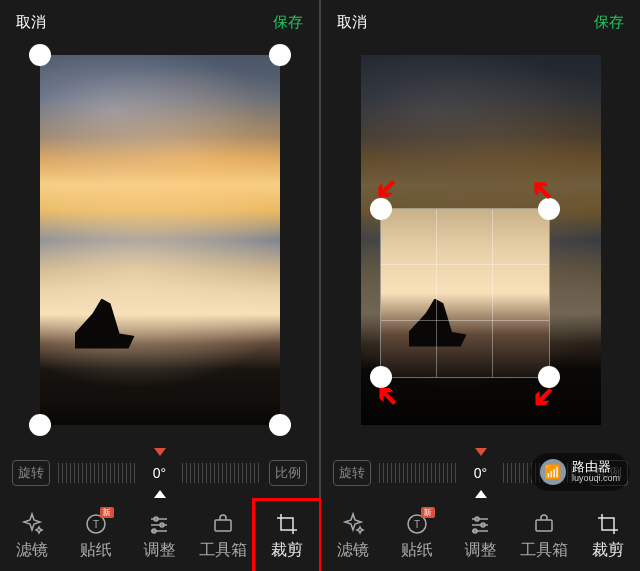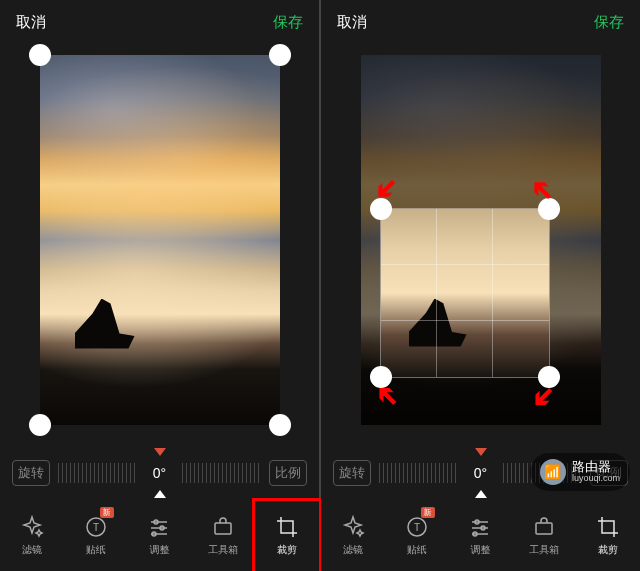--- a/index.html
+++ b/index.html
@@ -32,21 +32,21 @@
   .slider-main { display: flex; align-items: center; gap: 8px; width: 100%; padding: 0 12px; }
   .pill { font-size: 13px; color: #888; border: 1px solid #555; border-radius: 4px; padding: 3px 5px; }
   .ticks { flex: 1; height: 20px; background: repeating-linear-gradient(to right, #666 0, #666 1px, transparent 1px, transparent 4px); opacity: 0.6; }
   .degree { color: #fff; font-size: 14px; min-width: 28px; text-align: center; }
   .tri-down { width: 0; height: 0; border-left: 6px solid transparent; border-right: 6px solid transparent; border-top: 8px solid #d84f3a; margin-bottom: -4px; }
   .tri-up { width: 0; height: 0; border-left: 6px solid transparent; border-right: 6px solid transparent; border-bottom: 8px solid #fff; margin-top: -4px; }
   .toolbar { height: 70px; background: #1a1a1a; display: flex; }
   .tool { flex: 1; display: flex; flex-direction: column; align-items: center; justify-content: center; gap: 4px; color: #aaa; position: relative; }
   .tool.active { color: #e5e5e5; }
   .tool-icon { width: 24px; height: 24px; display: flex; align-items: center; justify-content: center; }
-  .tool-label { font-size: 10px; }
+  .tool-label { font-size: 16px; }
   .badge-new { position: absolute; top: 6px; right: 14px; background: #d84f3a; color: #fff; font-size: 8px; padding: 0 3px; border-radius: 2px; }
   .redbox { outline: 3px solid #ff0000; }
   .watermark { position: absolute; right: 10px; bottom: 80px; display: flex; align-items: center; gap: 6px; background: rgba(0,0,0,0.5); padding: 6px 10px; border-radius: 20px; color: #fff; font-size: 13px; }
   .wm-icon { width: 26px; height: 26px; background: #8899aa; border-radius: 50%; display: flex; align-items: center; justify-content: center; font-size: 14px; }
   .wm-text { display: flex; flex-direction: column; line-height: 1.1; }
   .wm-sub { font-size: 9px; color: #ccc; }
   svg { stroke: currentColor; fill: none; stroke-width: 1.5; }
 </style>
 </head>
 <body>

